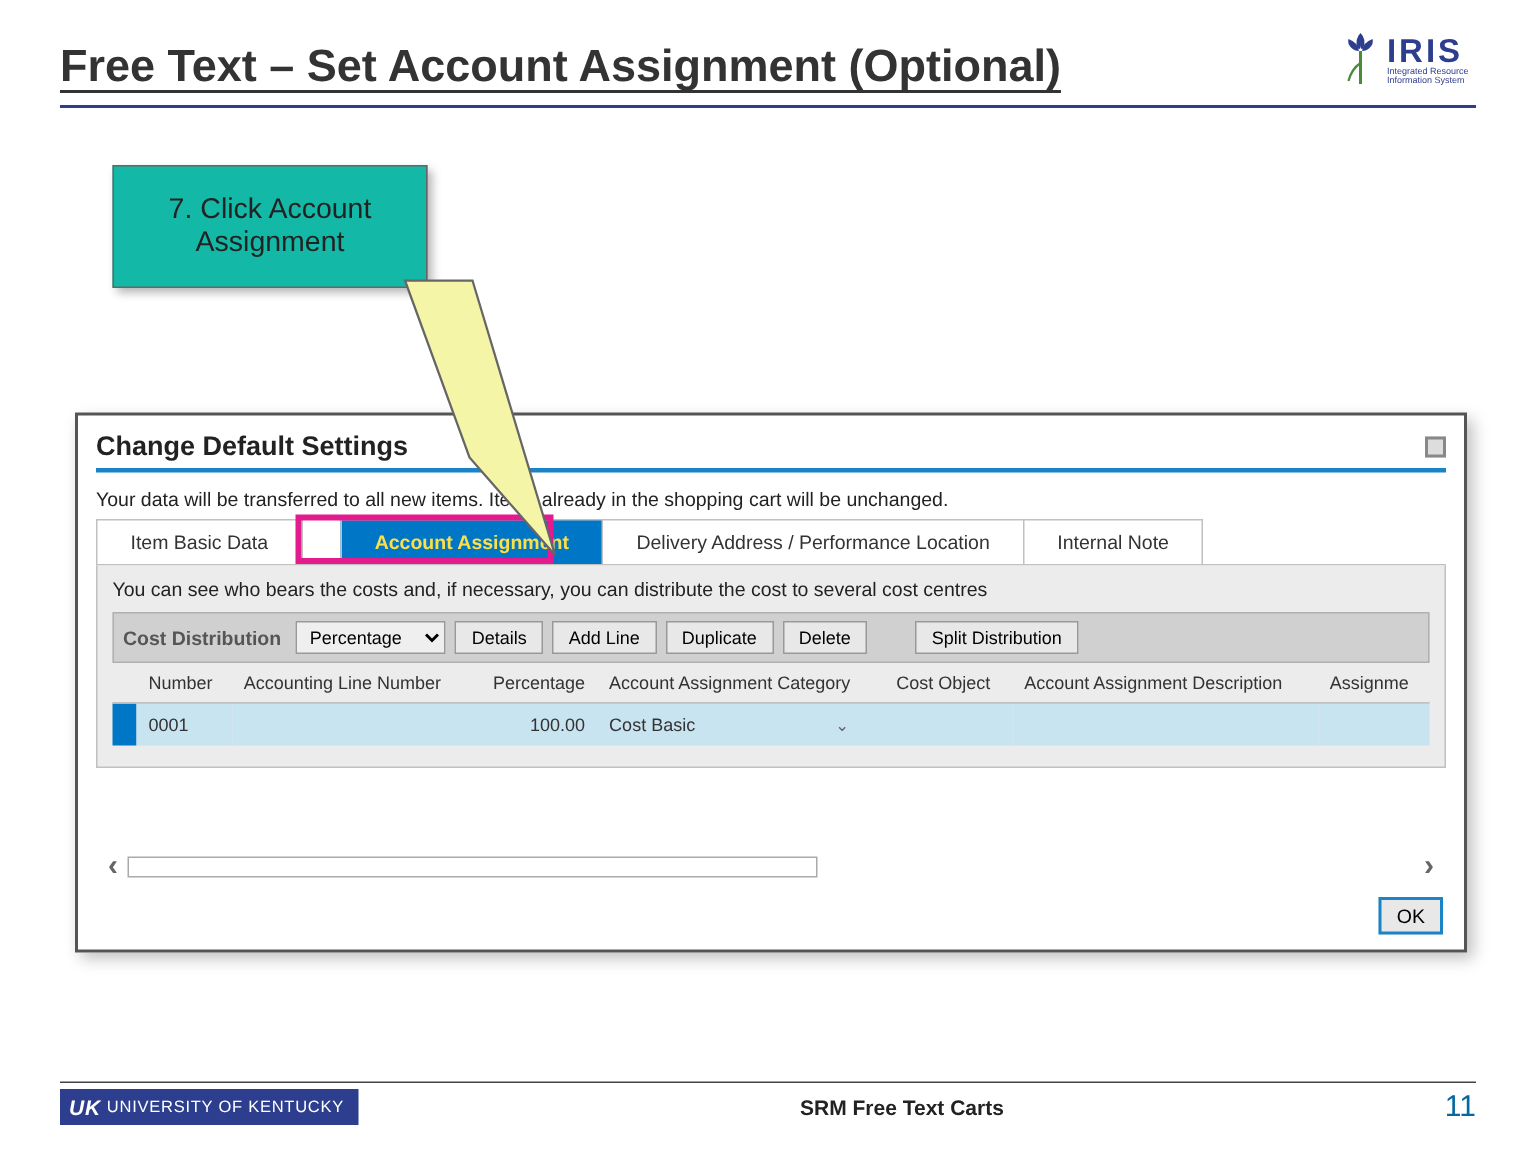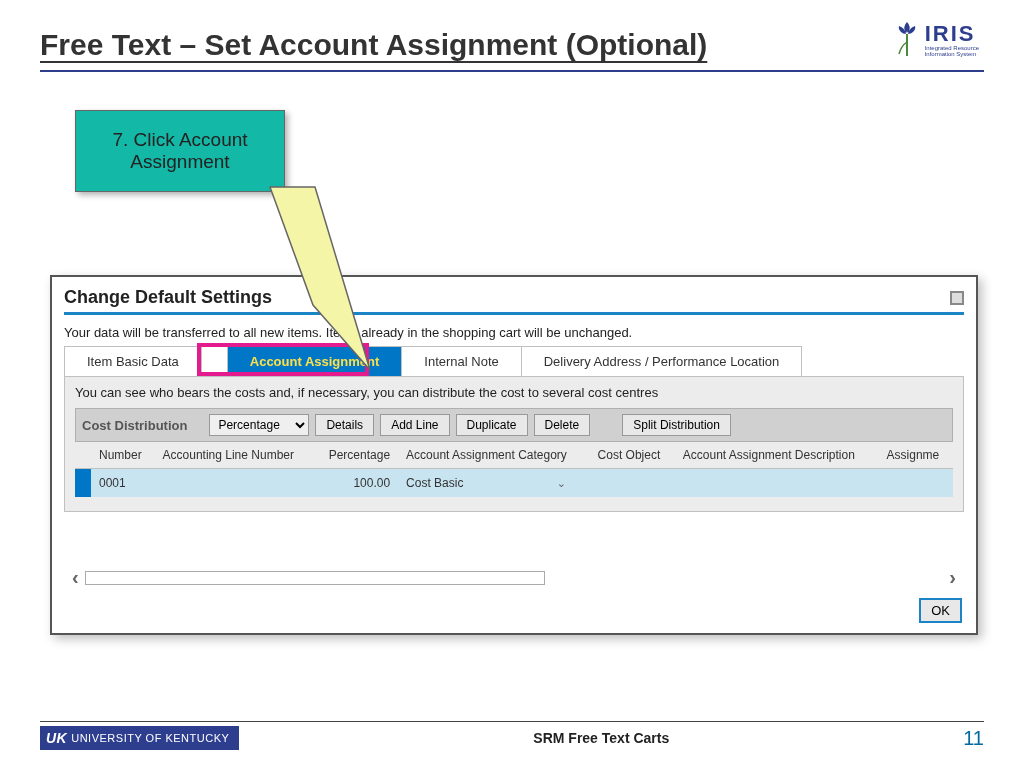--- a/index.html
+++ b/index.html
@@ -160,21 +160,21 @@
       padding: 5px 6px;
       display: flex;
       align-items: center;
       gap: 6px;
       border: 1px solid #b0b0b0;
     }
     .toolbar-label {
       font-size: 13px;
       font-weight: bold;
       color: #555;
-      margin-right: 16px;
+      margin-right: 4px;
     }
     .toolbar select {
       font-size: 12px;
       padding: 2px 4px;
       width: 100px;
       border: 1px solid #999;
     }
     .toolbar button {
       font-size: 12px;
       padding: 3px 10px;
@@ -342,22 +342,22 @@
     <div class="window-title">
       <span>Change Default Settings</span>
       <span class="square-icon"></span>
     </div>
     <div class="blue-line"></div>
     <div class="transfer-text">Your data will be transferred to all new items. Items already in the shopping cart will be unchanged.</div>
 
     <div class="tabs">
       <div class="tab">Item Basic Data</div>
       <div class="tab active">Account Assignment</div>
+      <div class="tab">Delivery Address / Performance Location</div>
       <div class="tab">Internal Note</div>
-      <div class="tab">Delivery Address / Performance Location</div>
     </div>
     <div class="tab-highlight"></div>
 
     <div class="panel">
       <div class="panel-desc">You can see who bears the costs and, if necessary, you can distribute the cost to several cost centres</div>
       <div class="toolbar">
         <span class="toolbar-label">Cost Distribution</span>
         <select>
           <option>Percentage</option>
         </select>

